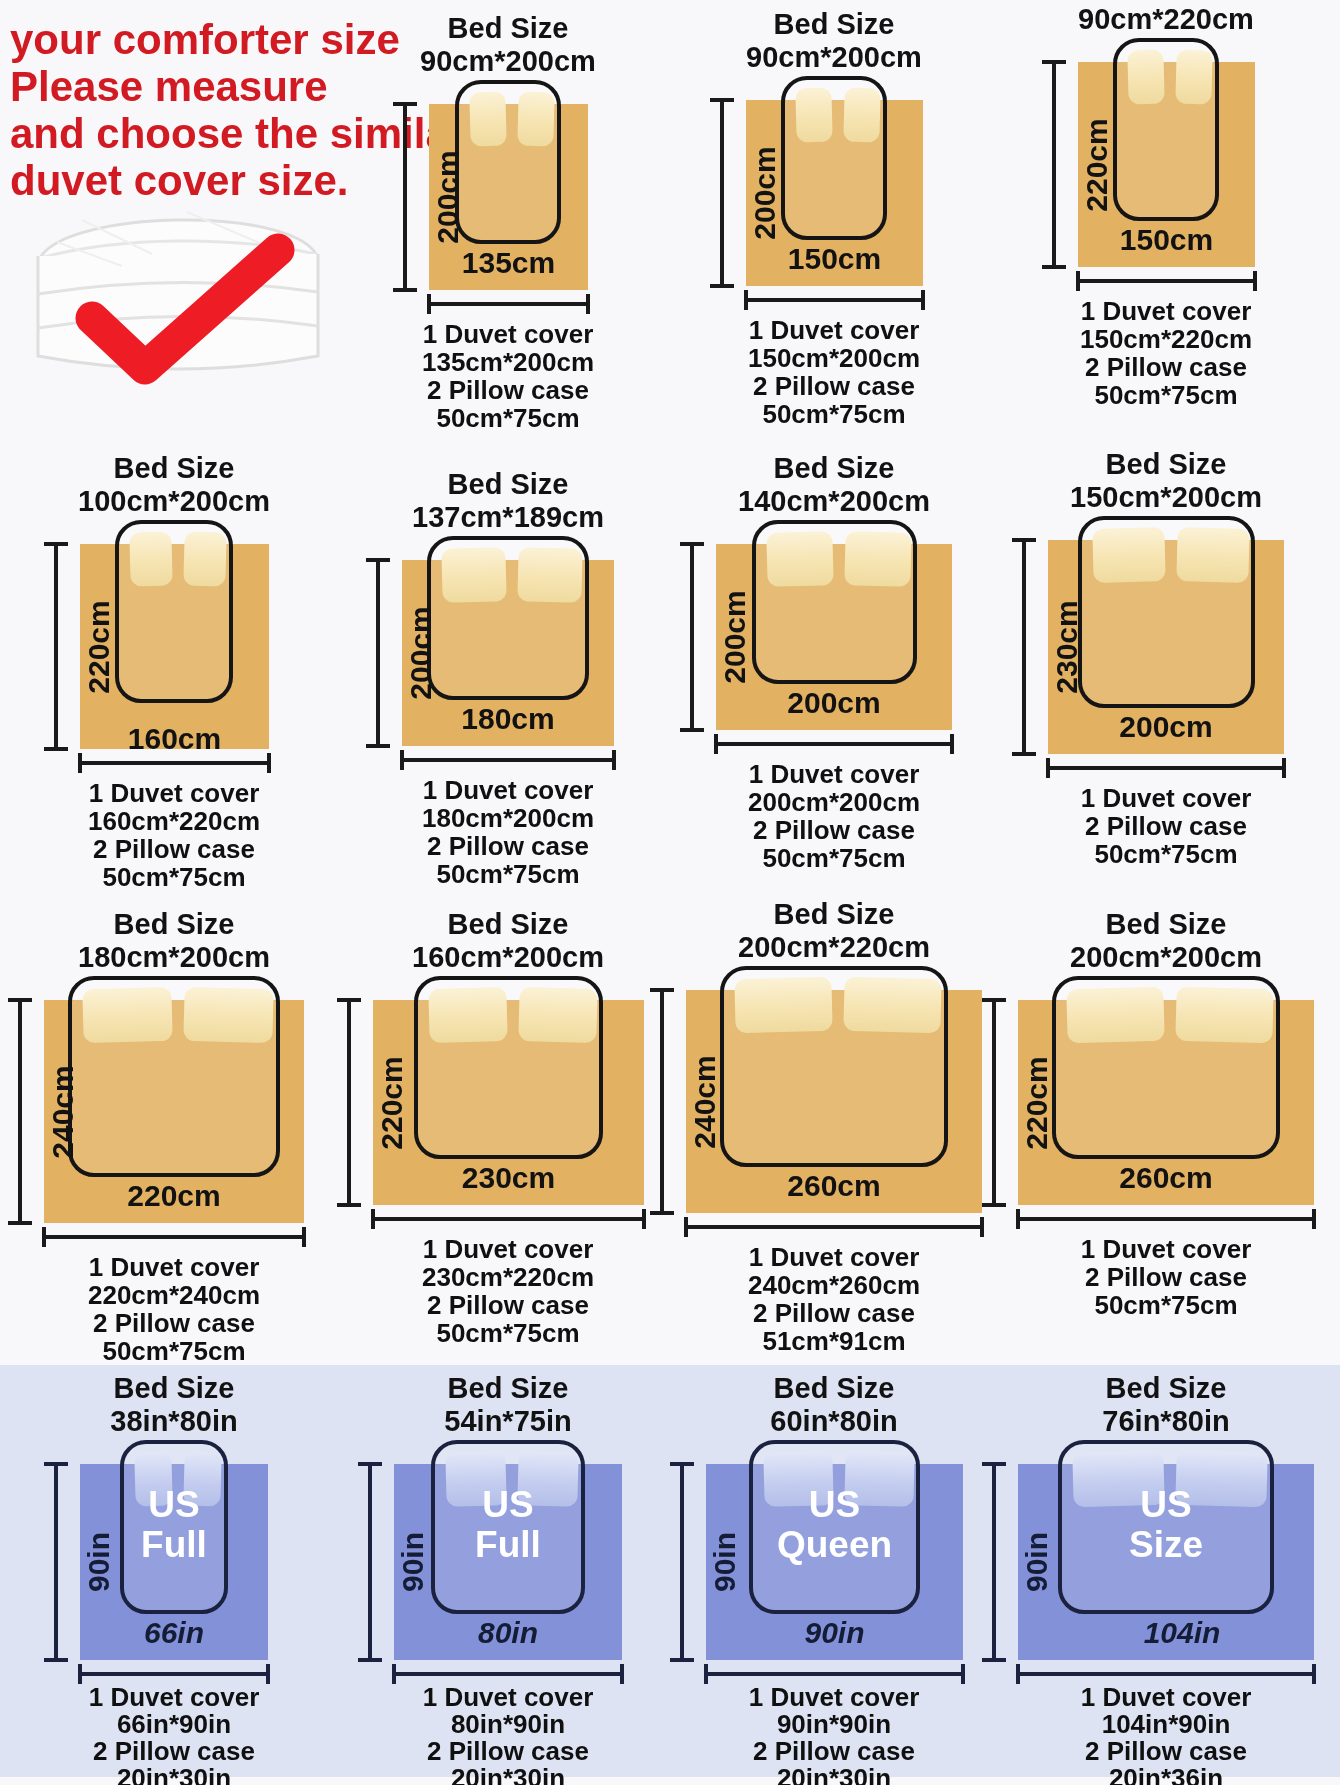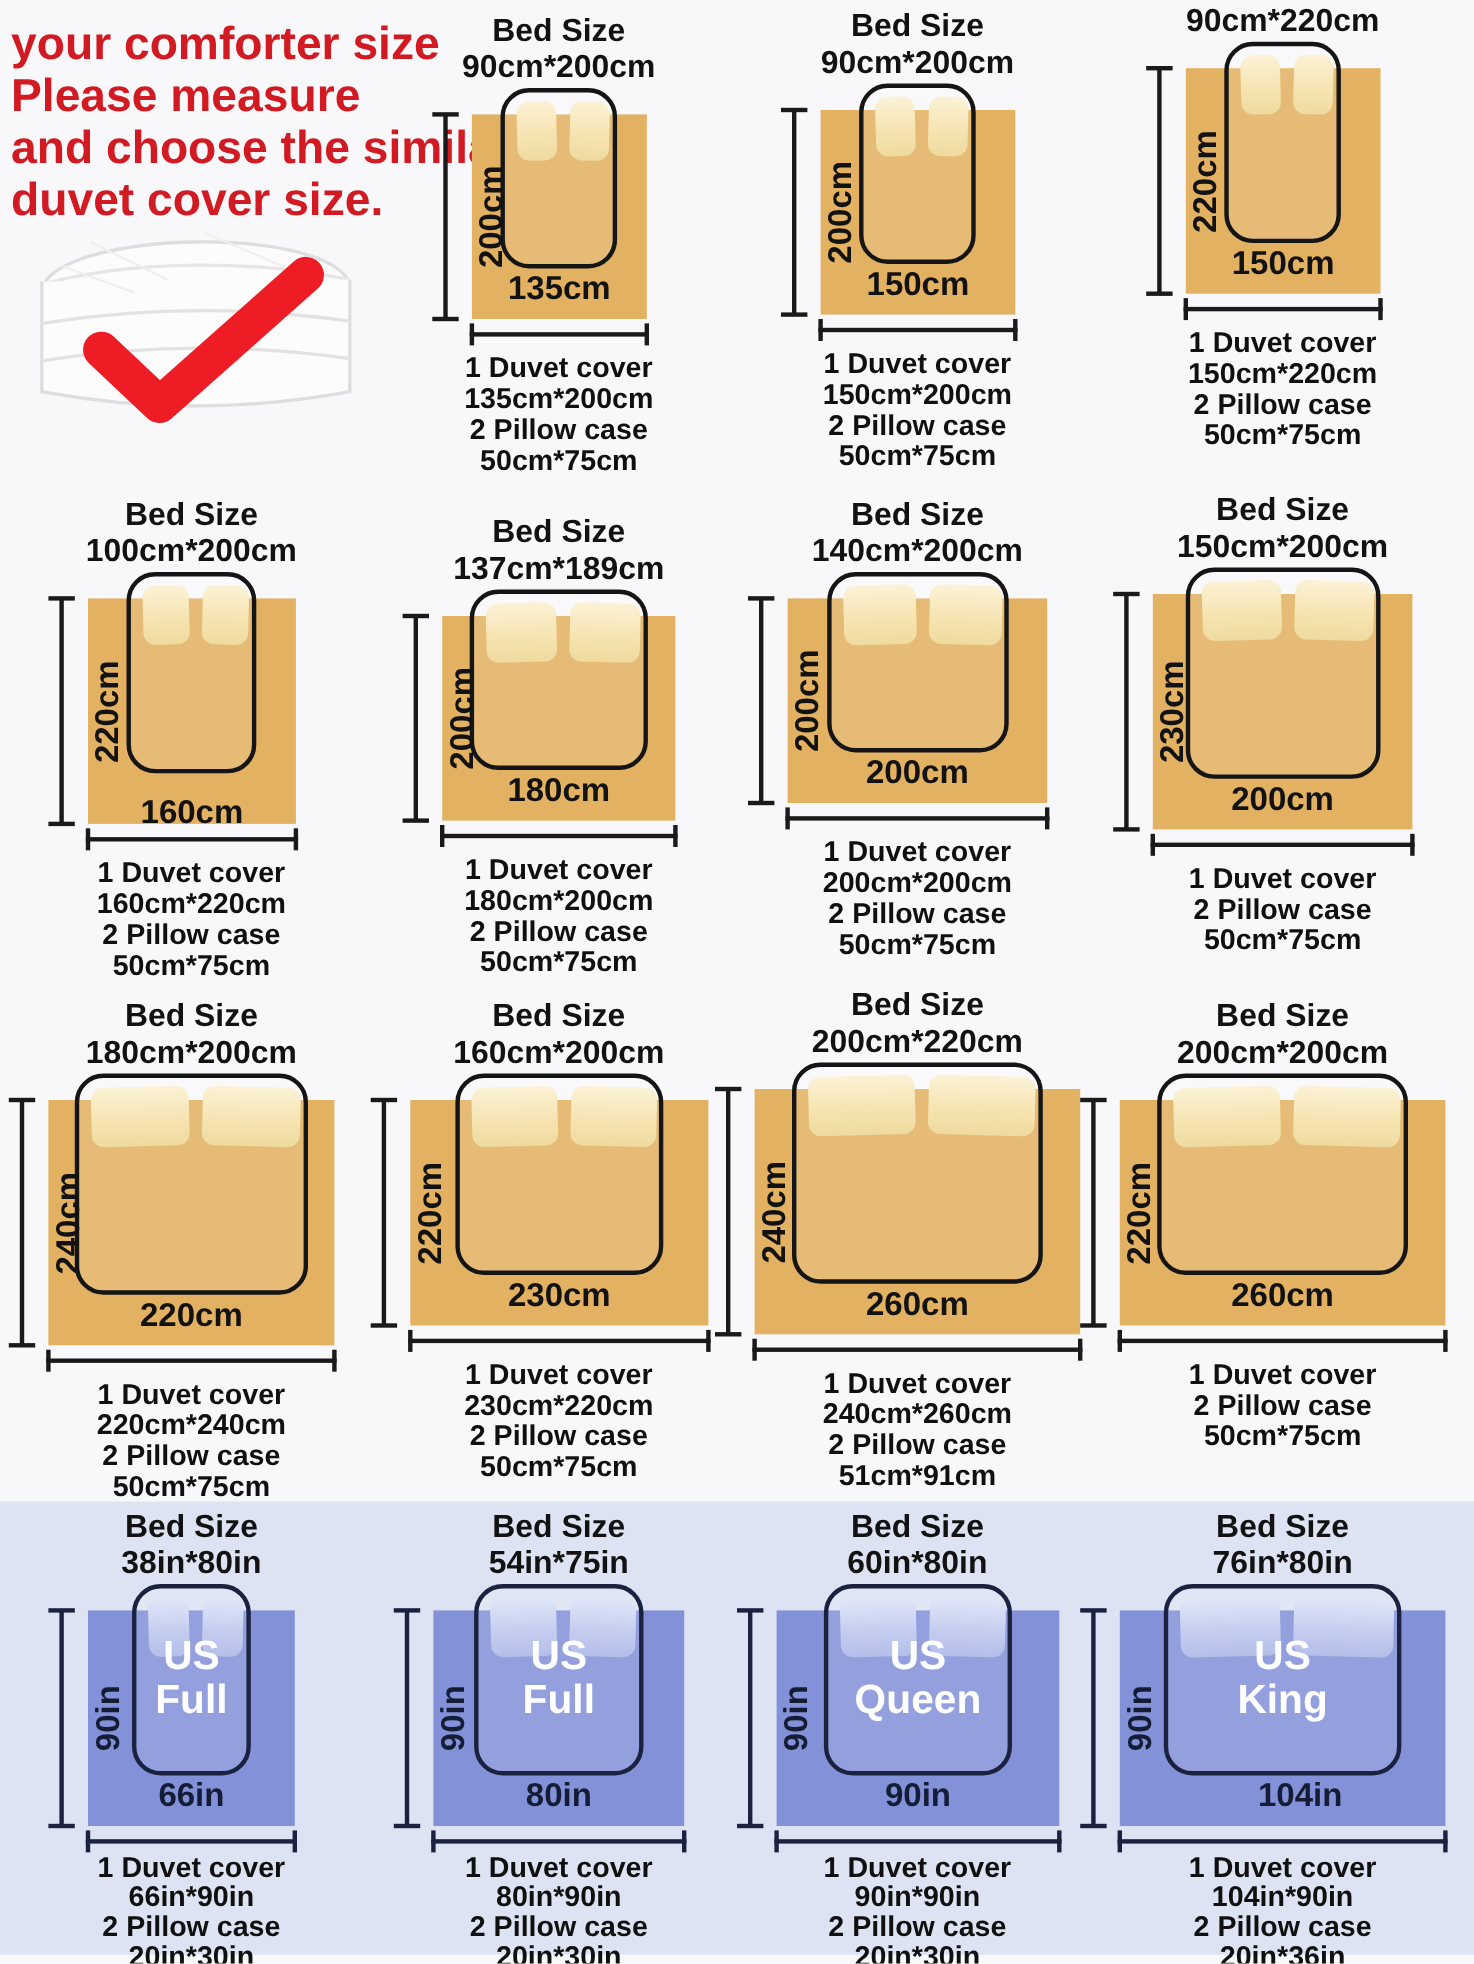--- a/index.html
+++ b/index.html
@@ -26,21 +26,21 @@
   .tan .pillow{background:linear-gradient(180deg,#fbf2d6 0%,#f6e4b2 55%,#efdb9f 100%);}
   .blue .pillow{background:linear-gradient(180deg,#e2e7f8 0%,#c3ccef 60%,#b4bfe9 100%);}
   .pillow.p1{transform:rotate(-1.5deg);}
   .pillow.p2{transform:rotate(1.5deg);}
   .vline,.vcap,.hline,.hcap{position:absolute;background:#1a1a1a;}
   .card.blue .vline,.card.blue .vcap,.card.blue .hline,.card.blue .hcap{background:#1a2240;}
   .vwrap{position:absolute;display:flex;align-items:center;justify-content:center;width:42px;}
   .vwrap span{transform:rotate(-90deg);white-space:nowrap;font-size:30px;color:#121212;}
   .card.blue .vwrap span{color:#141c36;}
   .wlabel{position:absolute;text-align:center;font-size:30px;color:#121212;}
-  .card.blue .wlabel{color:#141c36;}
+  .card.blue .wlabel{color:#141c36;font-style:italic;}
   .usname{position:absolute;text-align:center;color:#ffffff;font-size:37px;line-height:40px;}
   .desc{position:absolute;left:0;width:100%;text-align:center;color:#101010;font-size:26px;line-height:28px;}
   .card.blue .desc{line-height:27px;}
 </style>
 </head>
 <body>
 
 <div id="page" style="background: rgb(248, 248, 251);">
 
   <div id="band" style="background: rgb(221, 227, 243);"></div>
@@ -458,21 +458,21 @@
           <div>Bed Size</div>
           <div>76in*80in</div>
         </div>
         <div class="duvet" style="left: 24px; top: 92px; width: 296px; height: 196px; background: rgb(131, 146, 216);"></div>
         <div class="outline" style="left: 64px; top: 68px; width: 216px; height: 174px;">
           <div class="pillow p1" style="left: 11px; top: 8px; width: 91px; height: 54px;"></div>
           <div class="pillow p2" style="left: 114px; top: 8px; width: 91px; height: 54px;"></div>
         </div>
         <div class="usname" style="left: 64px; top: 113px; width: 216px;">
           <div>US</div>
-          <div>King</div>
+          <div>Size</div>
         </div>
         <div class="vline" style="left: -2px; top: 92px; width: 4px; height: 196px;"></div>
         <div class="vcap" style="left: -12px; top: 90px; width: 24px; height: 4px;"></div>
         <div class="vcap" style="left: -12px; top: 286px; width: 24px; height: 4px;"></div>
         <div class="vwrap" style="left: 22px; top: 92px; height: 196px;">
           <span>90in</span>
         </div>
         <div class="wlabel" style="left: 40px; top: 244px; width: 296px;">104in</div>
         <div class="hline" style="left: 22px; top: 300px; width: 300px; height: 4px;"></div>
         <div class="hcap" style="left: 22px; top: 292px; width: 4px; height: 20px;"></div>

